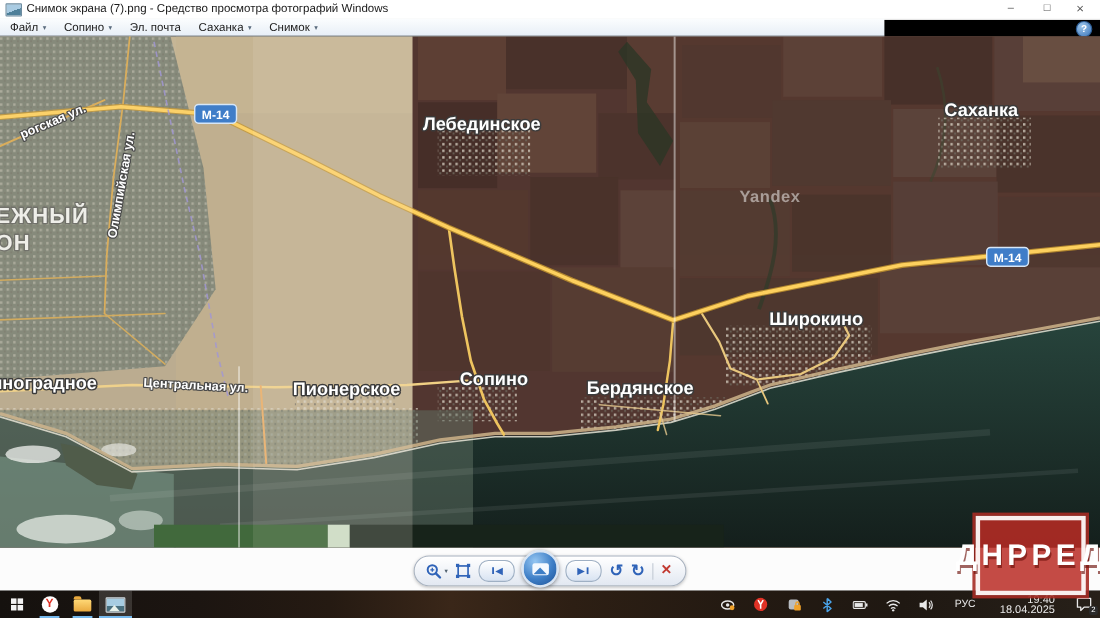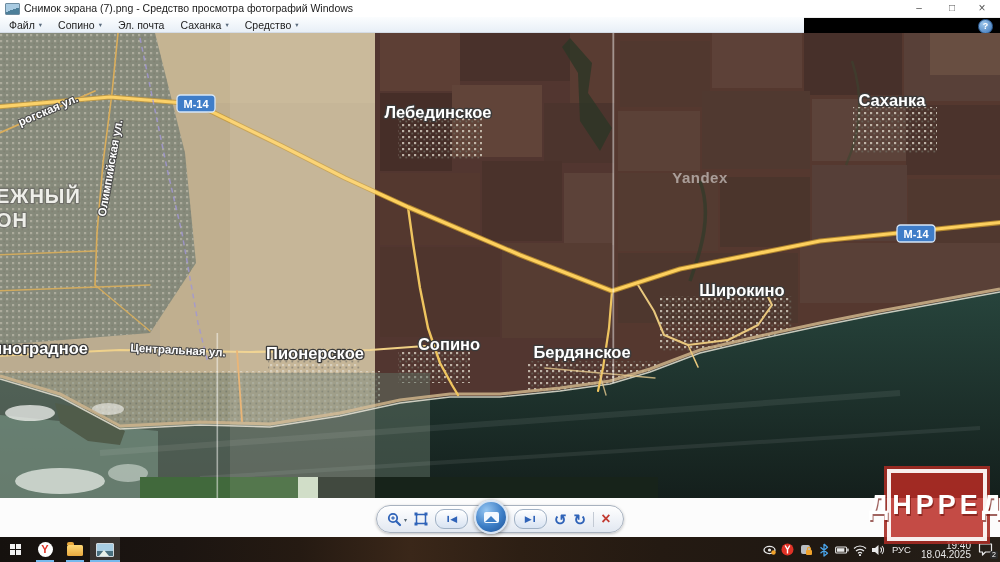--- a/index.html
+++ b/index.html
@@ -78,21 +78,21 @@
   .ybrowser{width:15px;height:15px;border-radius:50%;background:#fff;color:#e03226;
             font-weight:bold;font-size:11px;text-align:center;line-height:15px;}
   .folder{width:16px;height:11px;background:linear-gradient(#ffd977,#e9a93e);border-radius:1.5px;position:relative;margin-top:2px;}
   .folder:before{content:"";position:absolute;top:-3px;left:0;width:7px;height:3px;
                  background:#e9a93e;border-radius:2px 2px 0 0;}
   .photoicon{width:16px;height:12px;border:1px solid #cfd8dd;border-radius:1px;
              background:linear-gradient(#a7cde2 0 55%,#49707f 55% 100%);position:relative;overflow:hidden;}
   .photoicon:after{content:"";position:absolute;left:2px;bottom:0;width:0;height:0;
                    border-left:5px solid transparent;border-right:5px solid transparent;
                    border-bottom:6px solid #e8f1ea;}
-  .tray{margin-left:auto;display:flex;align-items:center;gap:4px;padding-right:4px;height:25px;}
+  .tray{margin-left:auto;display:flex;align-items:center;gap:16px;padding-right:4px;height:25px;}
   .tray-ic{width:14px;height:14px;display:flex;align-items:center;justify-content:center;}
   .lang{color:#e8e8e8;font-size:9.5px;padding:0 3px;}
   .clock{color:#e8e8e8;font-size:10px;line-height:9px;text-align:right;padding:0 3px;}
   .action{position:relative;width:18px;height:16px;}
   .badge{position:absolute;right:-2px;bottom:-1px;background:#2a2a2a;color:#fff;
          font-size:7px;line-height:8px;padding:0 2px;border-radius:2px;}
 
   
   .stamp{left:884px;top:466px;width:106px;height:78px;z-index:9;
          border:3px solid rgba(165,43,36,.9);box-sizing:border-box;}
@@ -123,21 +123,21 @@
     <span class="menu-caret">▾</span>
   </div>
   <div class="menu-item">
     <span>Эл. почта</span>
   </div>
   <div class="menu-item">
     <span>Саханка</span>
     <span class="menu-caret">▾</span>
   </div>
   <div class="menu-item">
-    <span>Средство</span>
+    <span>Снимок</span>
     <span class="menu-caret">▾</span>
   </div>
 </div>
 <div class="abs help-btn">?</div>
 
 <div class="abs canvas">
 <svg width="1000" height="465" viewBox="0 0 1000 465">
   <defs>
     <linearGradient id="seaGrad" x1="0" y1="0" x2="0" y2="1">
       <stop offset="0" stop-color="#27443c"></stop>

